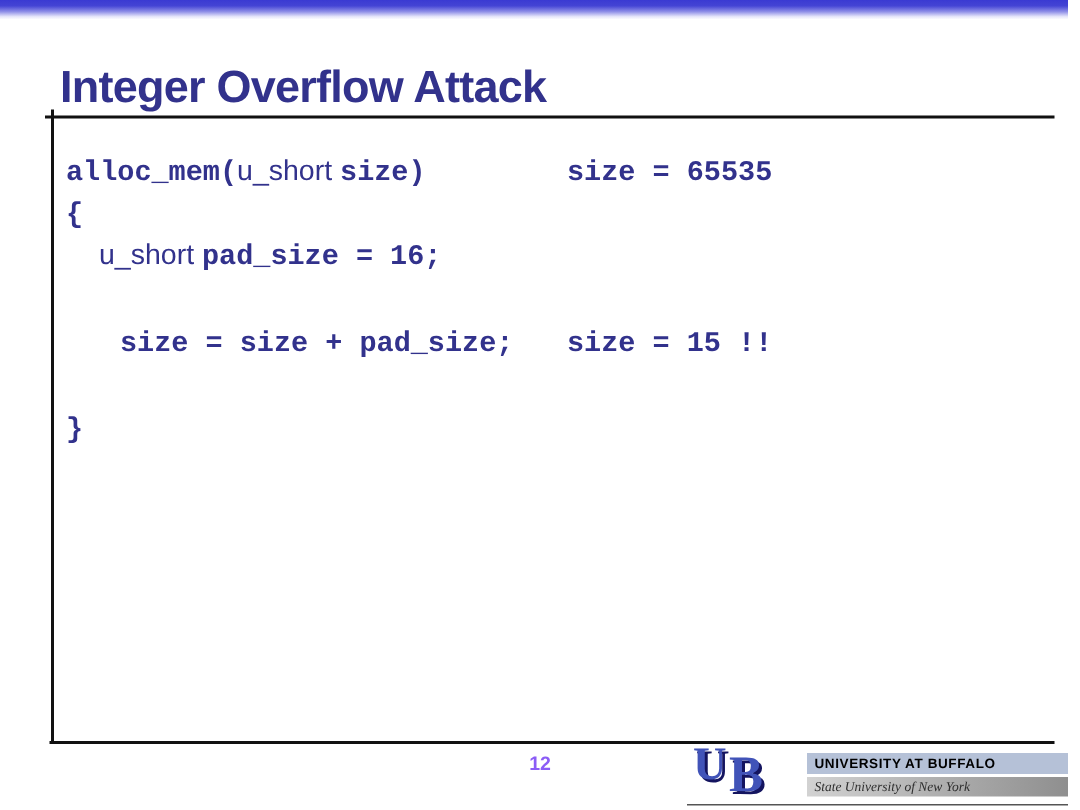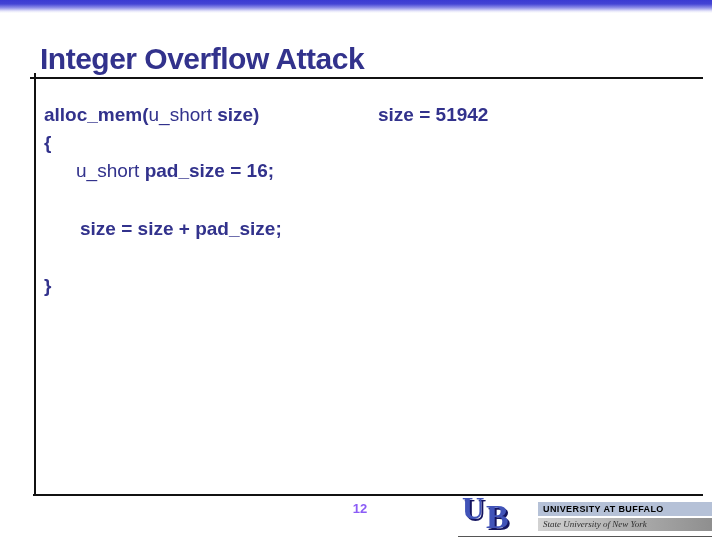--- a/index.html
+++ b/index.html
@@ -34,24 +34,24 @@
   .left-rule {
     position:absolute; left:34px; top:73px; width:2px; height:423px; background:var(--rule);
   }
   .bottom-rule {
     position:absolute; left:33px; top:494px; width:670px; height:2px; background:var(--rule);
   }
   .code-line {
     position:absolute; font-size:19px; color:var(--navy);
     white-space:pre; line-height:24px;
   }
-  .b { font-weight:bold; }
+  .b { font-weight:bold;font-family:Liberation Mono, monospace; }
   .cl1 { left:44px; top:103px; }
   .cl2 { left:44px; top:131px; }
-  .cl3 { left:76px; top:159px; }
+  .cl3 { left:66px; top:159px; }
   .cl4 { left:80px; top:217px; }
   .cl5 { left:68px; top:246px; }
   .cl6 { left:44px; top:274px; }
   .an1 { left:378px; top:103px; }
   .an2 { left:378px; top:217px; }
   .an3 { left:378px; top:246px; }
   .page-num {
     position:absolute; left:336px; top:501px; width:48px; text-align:center;
     font-size:13px; font-weight:bold; color:#8b5cf6;
   }
@@ -102,21 +102,22 @@
 
   <div class="code-line cl2 b">{</div>
 
   <div class="code-line cl3"><span>u_short </span><span class="b">pad_size = 16;</span></div>
 
   <div class="code-line cl4 b">size = size + pad_size;</div>
 
 
   <div class="code-line cl6 b">}</div>
 
-  <div class="code-line an1 b">size = 51942</div>
+  <div class="code-line an1 b">size = 65535</div>
+  <div class="code-line an2 b">size = 15 !!</div>
 
   <div class="page-num">12</div>
 
   <div class="logo-box">
     <div class="monogram">
       <span class="mono-u">U</span>
       <span class="mono-b">B</span>
     </div>
     <div class="bar1">UNIVERSITY AT BUFFALO</div>
     <div class="bar2">State University of New York</div>

